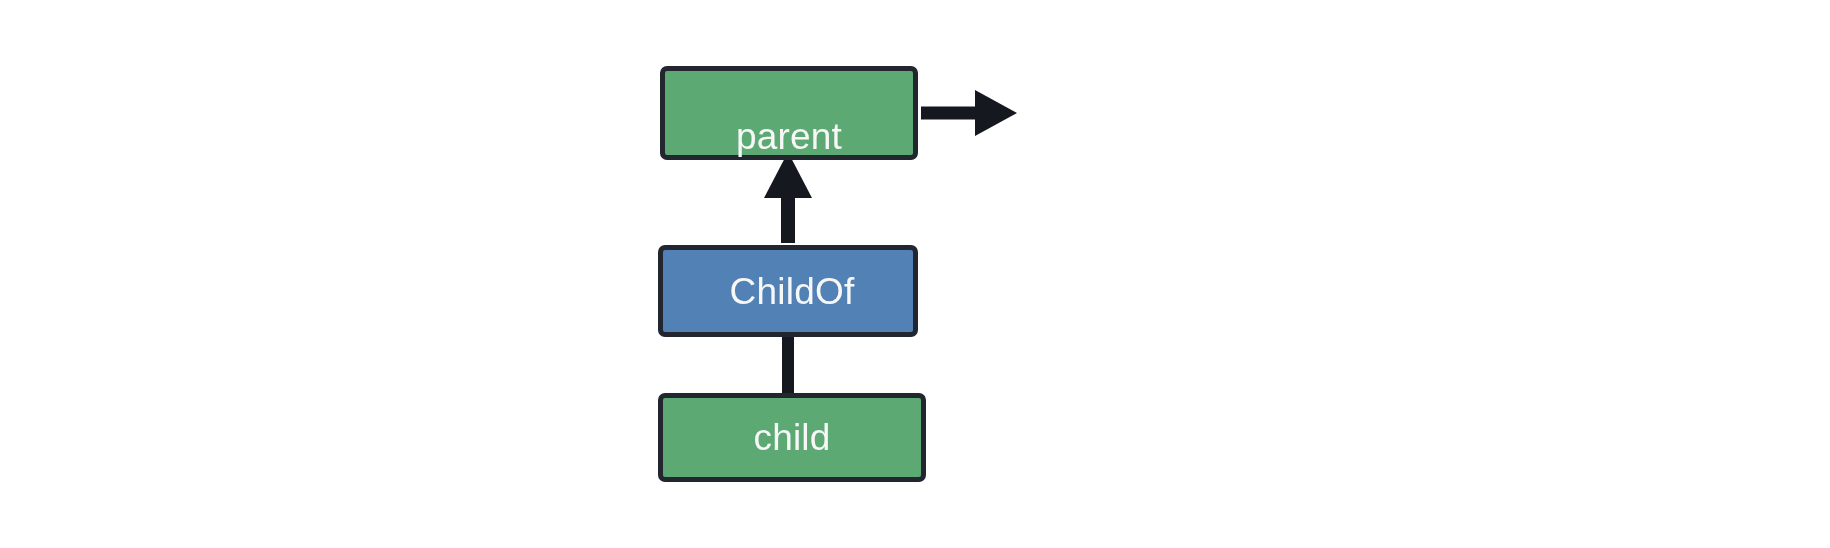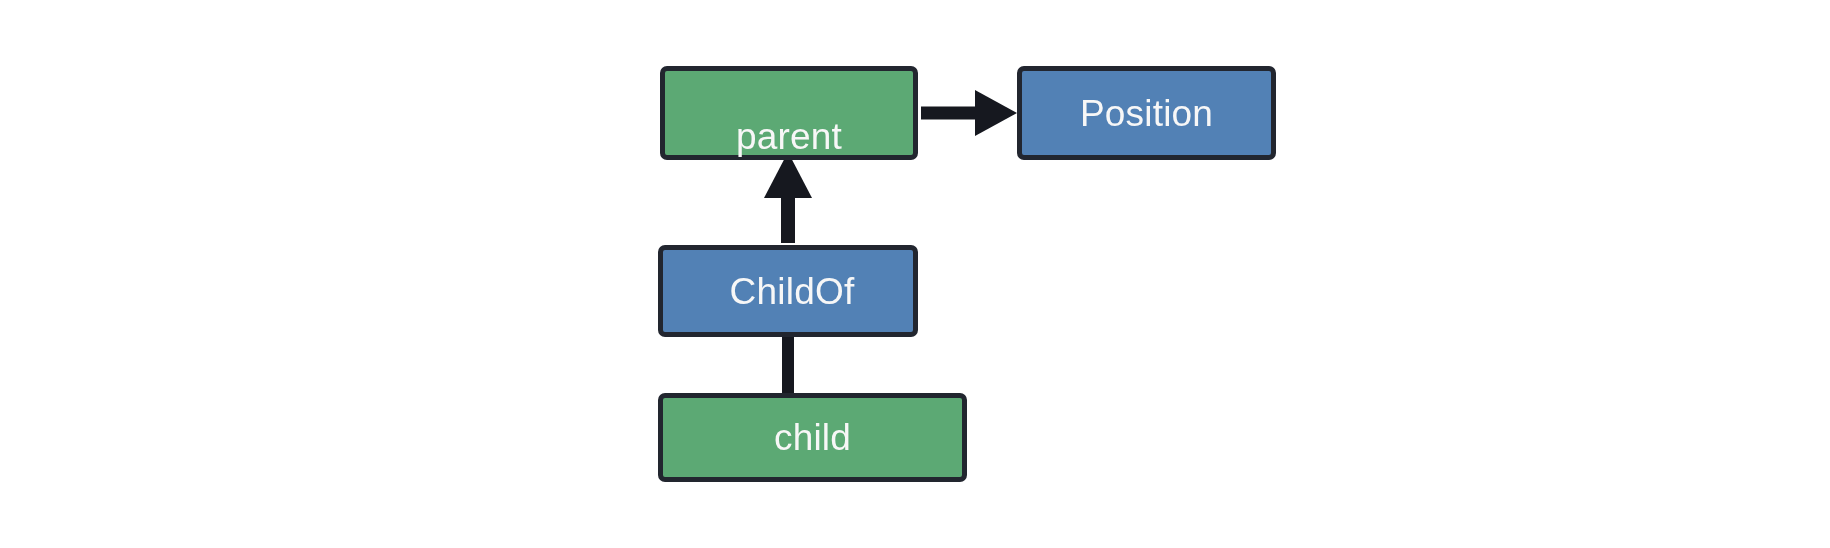--- a/index.html
+++ b/index.html
@@ -65,25 +65,22 @@
 
     <g>
       <line x1="788" y1="395" x2="788" y2="334" stroke="#16181f" stroke-width="12" stroke-linecap="butt"></line>
     </g>
   </svg>
 
   <div class="node" style="left:660px; top:66px; width:258px; height:94px; background:#5ca974; border-color:#22262f;align-items:flex-end;">
     <span class="node-label">parent</span>
   </div>
 
-  <div class="node" style="left:1017px; top:66px; width:259px; height:94px; background:#5281b5; border-color:#22262f;">
-    <span class="node-label">Position</span>
-  </div>
 
   <div class="node" style="left:658px; top:245px; width:260px; height:92px; background:#5281b5; border-color:#22262f;padding-left:8px;">
     <span class="node-label">ChildOf</span>
   </div>
 
-  <div class="node" style="left:658px; top:393px; width:309px; height:89px; background:#5ca974; border-color:#22262f;">
+  <div class="node" style="left:658px; top:393px; width:268px; height:89px; background:#5ca974; border-color:#22262f;">
     <span class="node-label">child</span>
   </div>
 
 </div>
 
 </body></html>

